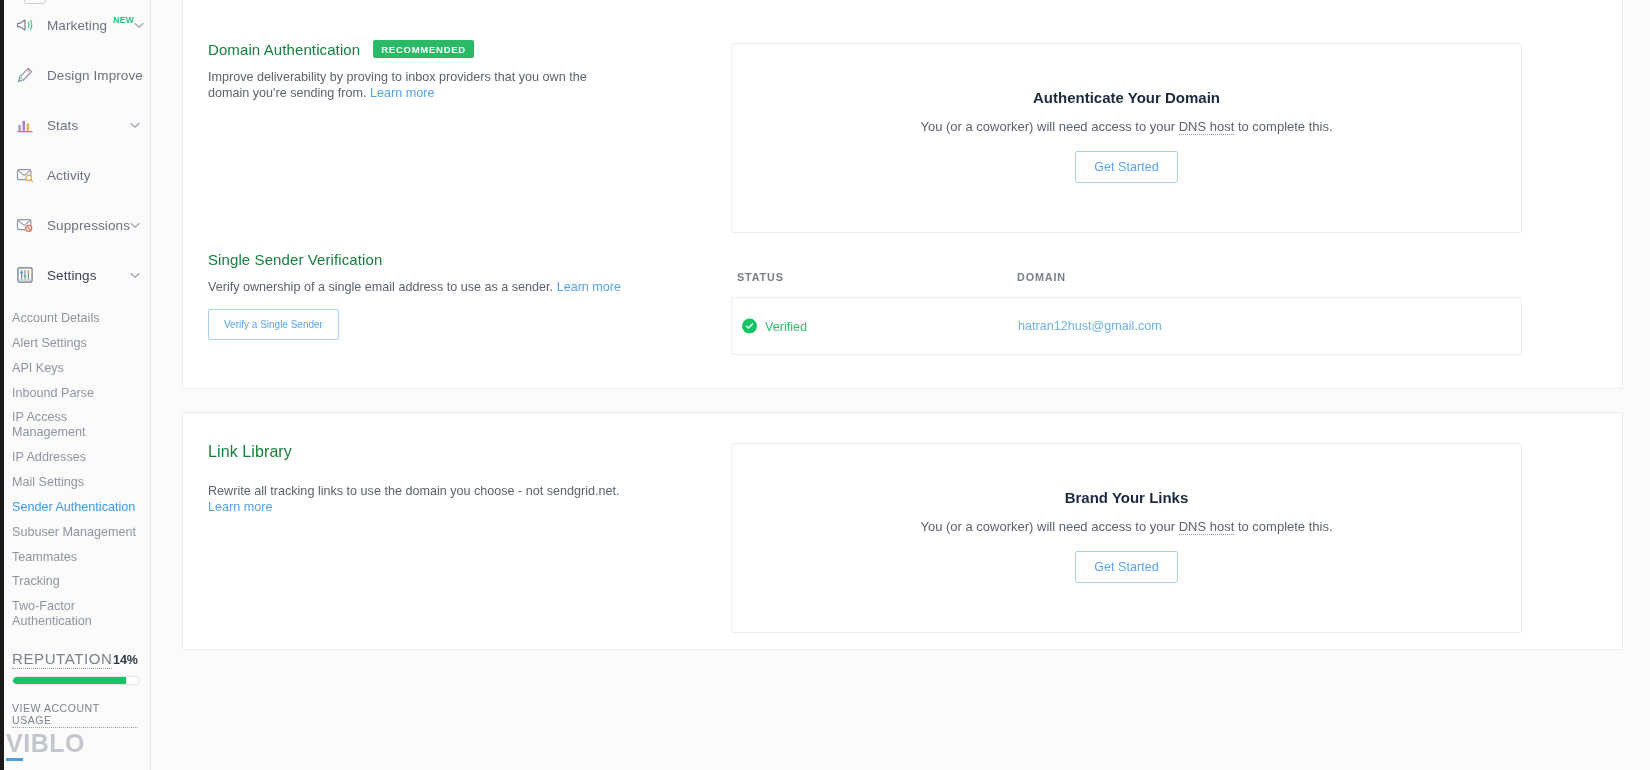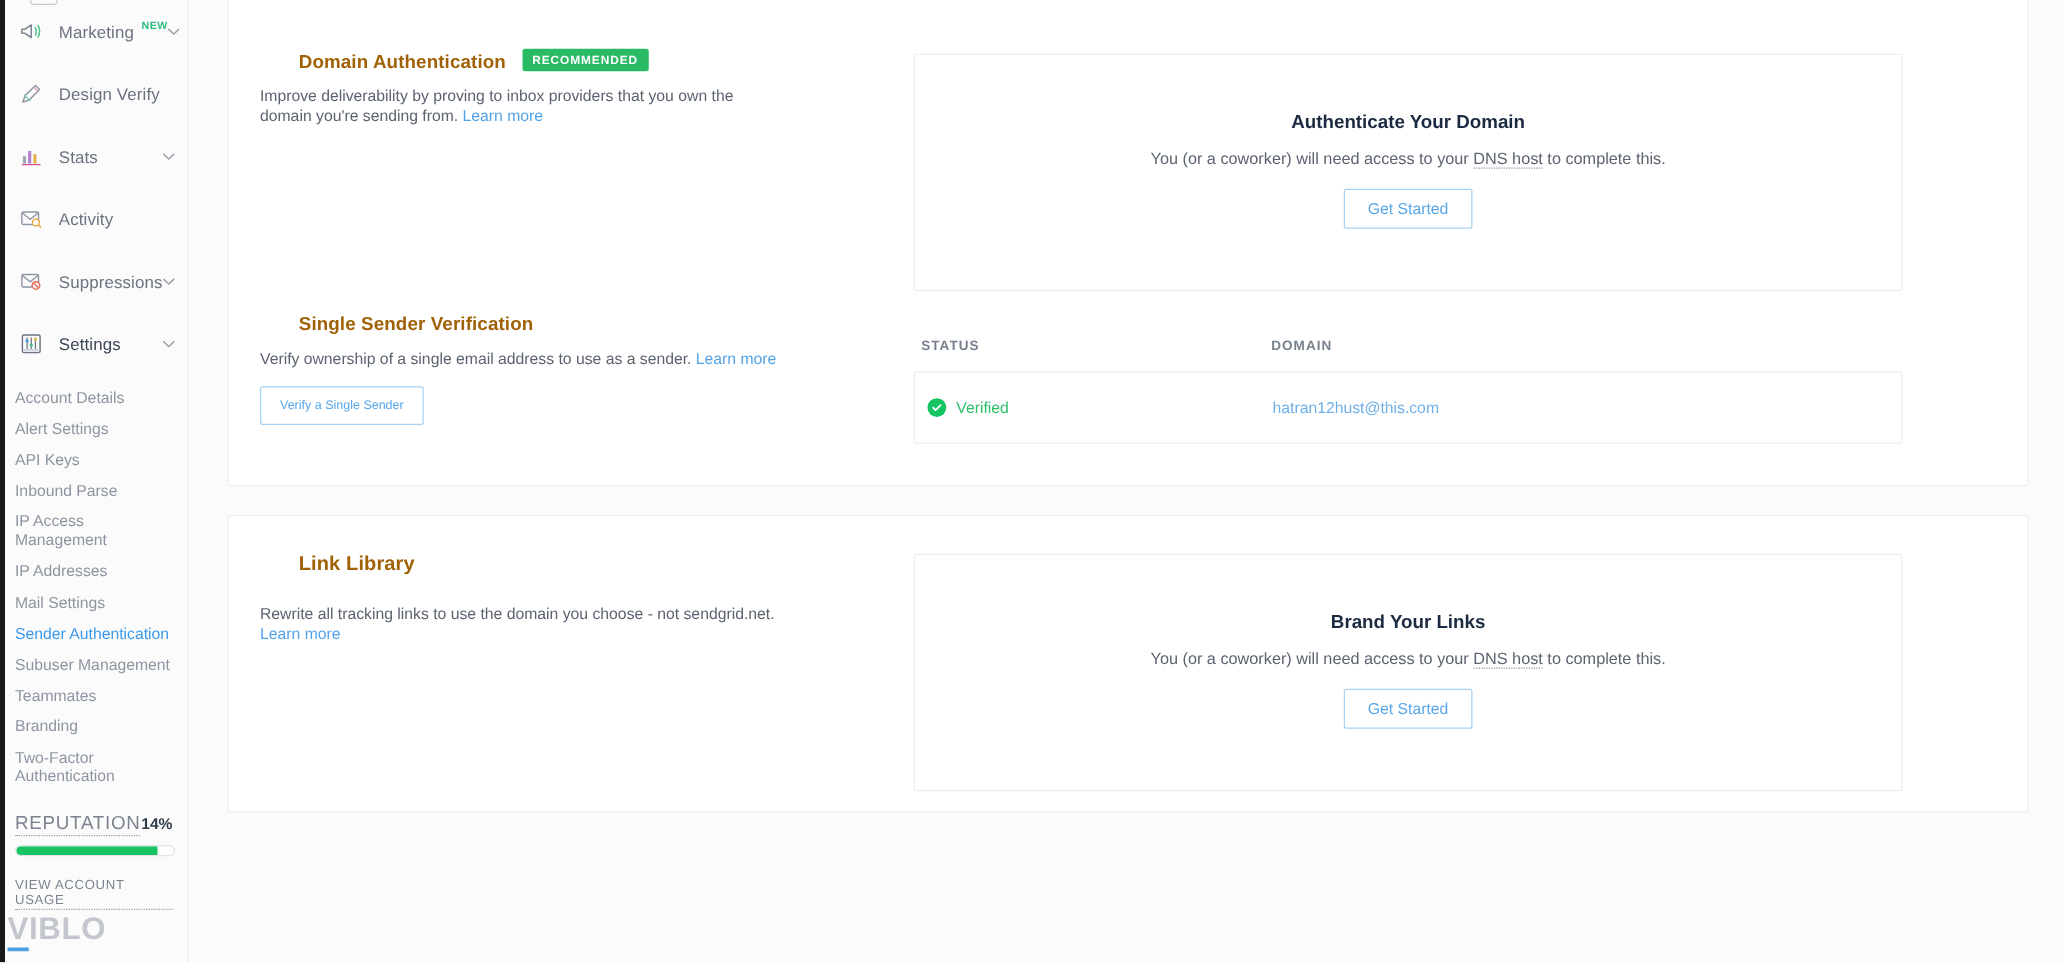--- a/index.html
+++ b/index.html
@@ -151,24 +151,23 @@
 
   .top-rule {
     position: absolute;
     left: 55px; top: 10px;
     width: 1363px; height: 1px;
     background: #e3e7ec;
   }
 
   .sec-title {
     font-size: 15px;
-    font-weight: bold;
-    color: #a16207;
+    font-weight: normal;
+    color: #15803d;
     letter-spacing: .1px;
-    margin-left: 31px;
   }
   .sec-desc {
     font-size: 12.6px;
     color: #5c6370;
     line-height: 1.28;
     max-width: 420px;
   }
   .lnk { color: #54a3e8; cursor: pointer; }
   .badge-rec {
     display: inline-block;
@@ -291,21 +290,21 @@
       </div>
 
       <div class="nav-row">
         <span class="nav-icon">
           <svg width="20" height="20" viewBox="0 0 24 24" fill="none">
             <path d="M4 20l2-6 10-10 4 4L10 18l-6 2z" stroke="#8d96a3" stroke-width="1.4" stroke-linejoin="round"></path>
             <path d="M14.5 5.5l4 4" stroke="#e8a0b4" stroke-width="1.4"></path>
             <path d="M5 13l6 6" stroke="#7fc9a8" stroke-width="1.3"></path>
           </svg>
         </span>
-        <span class="nav-label">Design Verify</span>
+        <span class="nav-label">Design Improve</span>
       </div>
 
       <div class="nav-row">
         <span class="nav-icon">
           <svg width="20" height="20" viewBox="0 0 24 24" fill="none">
             <rect x="4" y="12" width="3" height="7" fill="#9aa6b6"></rect>
             <rect x="9" y="7" width="3" height="12" fill="#b07fd0"></rect>
             <rect x="14" y="10" width="3" height="9" fill="#e0b34f"></rect>
             <path d="M3 20h18" stroke="#d14f8f" stroke-width="1.3"></path>
           </svg>
@@ -371,21 +370,21 @@
       <div class="sub-item">Account Details</div>
       <div class="sub-item">Alert Settings</div>
       <div class="sub-item">API Keys</div>
       <div class="sub-item">Inbound Parse</div>
       <div class="sub-item">IP Access Management</div>
       <div class="sub-item">IP Addresses</div>
       <div class="sub-item">Mail Settings</div>
       <div class="sub-item active">Sender Authentication</div>
       <div class="sub-item">Subuser Management</div>
       <div class="sub-item">Teammates</div>
-      <div class="sub-item">Branding</div>
+      <div class="sub-item">Tracking</div>
       <div class="sub-item multiline" style="max-width:96px;">Two-Factor Authentication</div>
     </nav>
 
     <div class="rep-block">
       <div class="rep-head">
         <span class="rep-label">REPUTATION</span>
         <span class="rep-pct">14%</span>
       </div>
       <div class="rep-bar">
         <div class="rep-fill" id="rep-fill" style="width: 90%; background: rgb(22, 196, 100);"></div>
@@ -435,21 +434,21 @@
       <div class="tbl-card" style="left:548px; top:356px; width:791px; height:58px;">
         <div class="tbl-row">
           <div class="status-cell">
             <span class="check-dot">
               <svg width="9" height="9" viewBox="0 0 12 12">
                   <path d="M2 6.2l2.6 2.6L10 3.4" stroke="#ffffff" stroke-width="1.8" fill="none" stroke-linecap="round" stroke-linejoin="round"></path>
                 </svg>
             </span>
             <span class="status-text">Verified</span>
           </div>
-          <div class="domain-cell">hatran12hust@this.com</div>
+          <div class="domain-cell">hatran12hust@gmail.com</div>
         </div>
       </div>
     </section>
 
     <section class="card" id="card-link">
       <div style="position:absolute; left:25px; top:30px;">
         <span class="sec-title" style="font-size:16px;">Link Library</span>
       </div>
       <div class="sec-desc" style="position:absolute; left:25px; top:70px; width:470px;">
         <span>Rewrite all tracking links to use the domain you choose - not sendgrid.net.</span>

